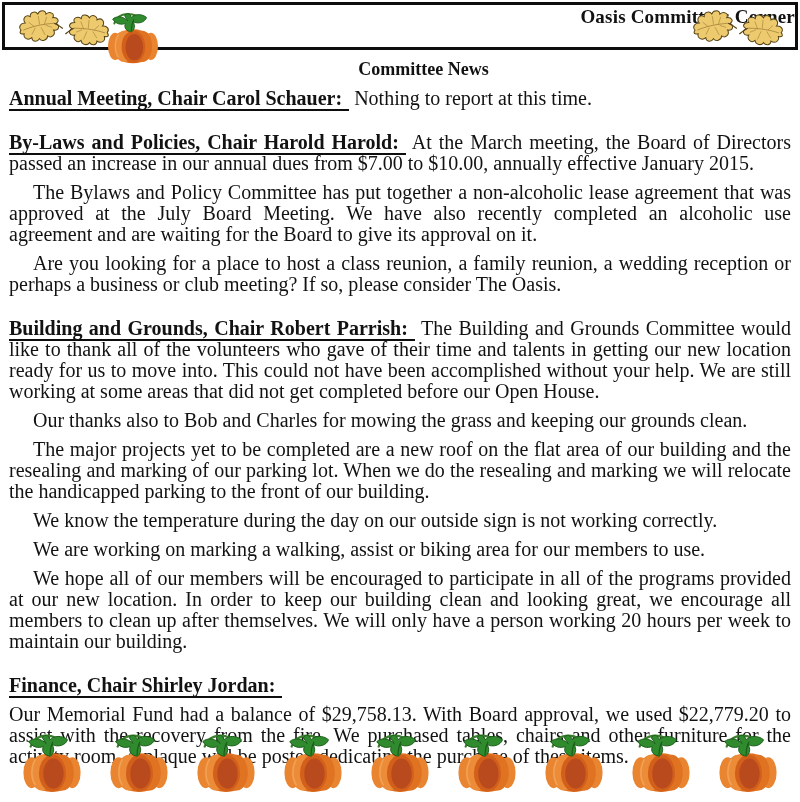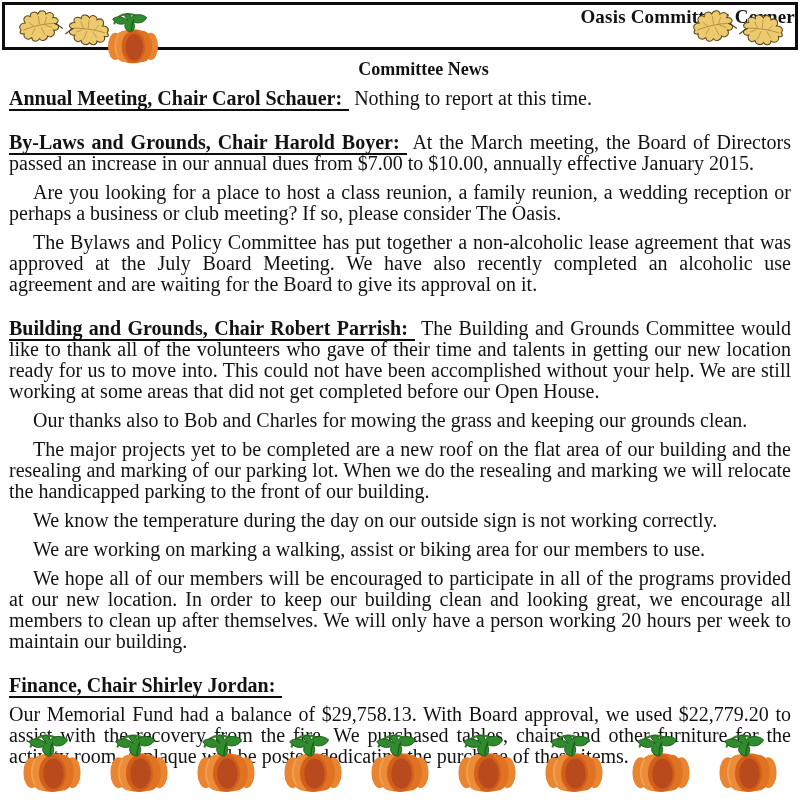--- a/index.html
+++ b/index.html
@@ -107,25 +107,25 @@
 
   <div class="sec first">
     <p class="para head-para">
       <span class="sec-heading">Annual Meeting, Chair Carol Schauer:</span>
       <span>Nothing to report at this time.</span>
     </p>
   </div>
 
   <div class="sec">
     <p class="para head-para">
-      <span class="sec-heading">By-Laws and Grounds, Chair Harold Boyer:</span>
+      <span class="sec-heading">By-Laws and Policies, Chair Harold Harold:</span>
       <span>At the March meeting, the Board of Directors passed an increase in our annual dues from $7.00 to $10.00, annually effective January 2015.</span>
     </p>
+    <p class="para indent">The  Bylaws and Policy Committee has put together a non-alcoholic lease agreement that was approved at the July Board Meeting.  We have also recently completed an alcoholic use agreement and are waiting for the Board to give its approval on it.</p>
     <p class="para indent">Are you looking for a place to host a class reunion, a family reunion, a wedding reception or perhaps a business or club meeting?  If so, please consider The Oasis.</p>
-    <p class="para indent">The  Bylaws and Policy Committee has put together a non-alcoholic lease agreement that was approved at the July Board Meeting.  We have also recently completed an alcoholic use agreement and are waiting for the Board to give its approval on it.</p>
   </div>
 
   <div class="sec">
     <p class="para head-para">
       <span class="sec-heading">Building and Grounds, Chair Robert Parrish:</span>
       <span>The Building and Grounds Committee would like to thank all of the volunteers who gave of their time and talents in getting our new location ready for us to move into.  This could not have been accomplished without your help.  We are still working at some areas that did not get completed before our Open House.</span>
     </p>
     <p class="para indent">Our thanks also to Bob and Charles for mowing the grass and keeping our grounds clean.</p>
     <p class="para indent">The major projects yet to be completed are a new roof on the flat area of our building and the resealing and marking of our parking lot.  When we do the resealing and marking we will relocate the handicapped parking to the front of our building.</p>
     <p class="para indent">We know the temperature during the day on our outside sign is not working correctly.</p>

